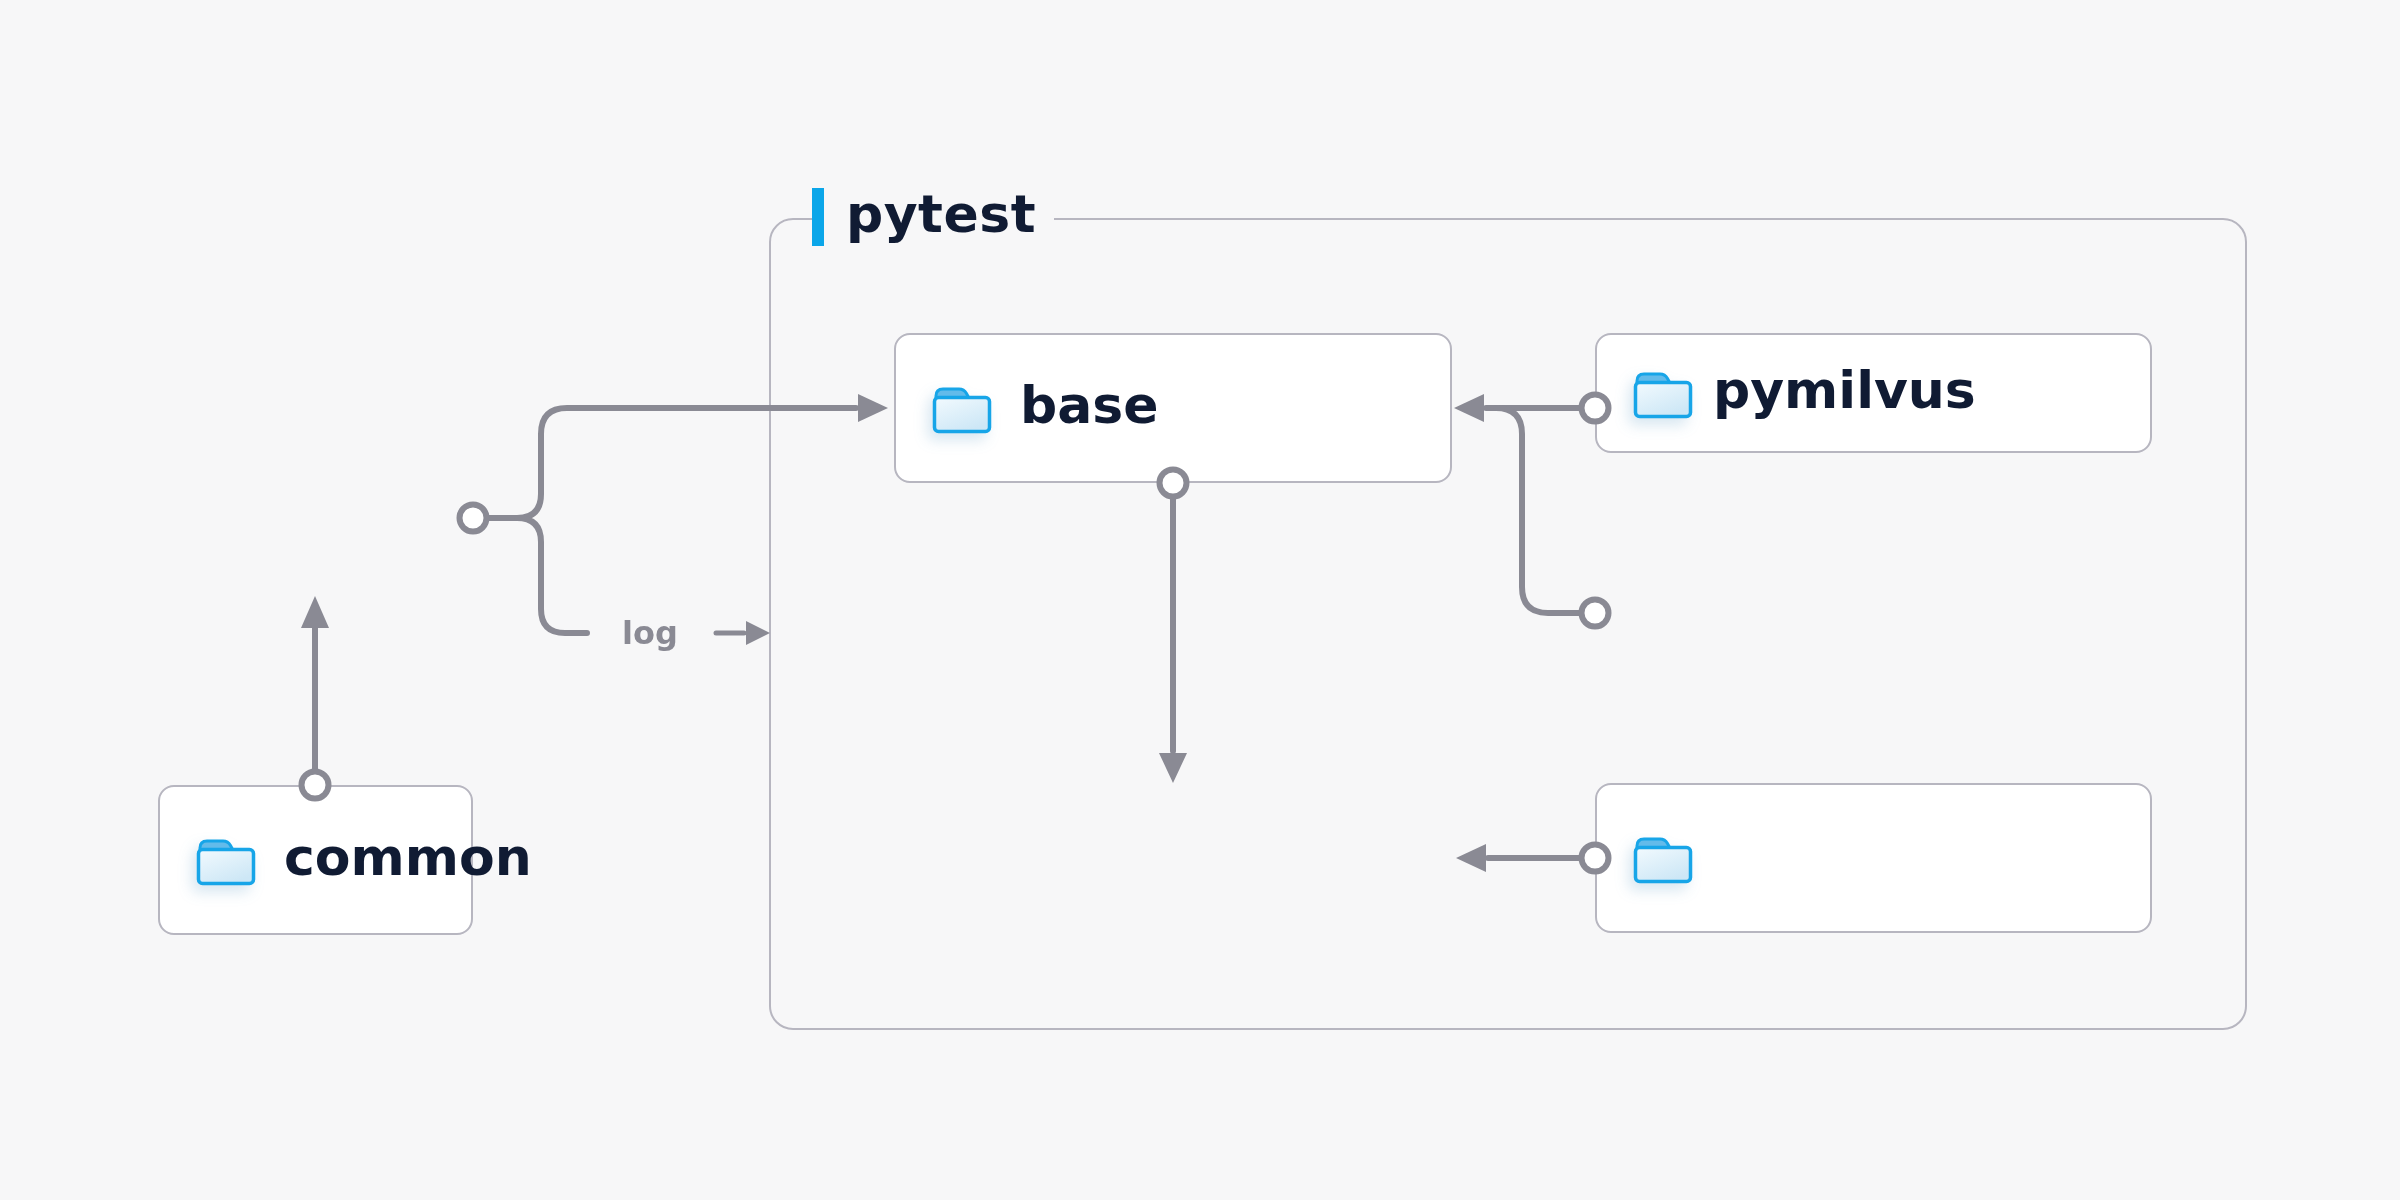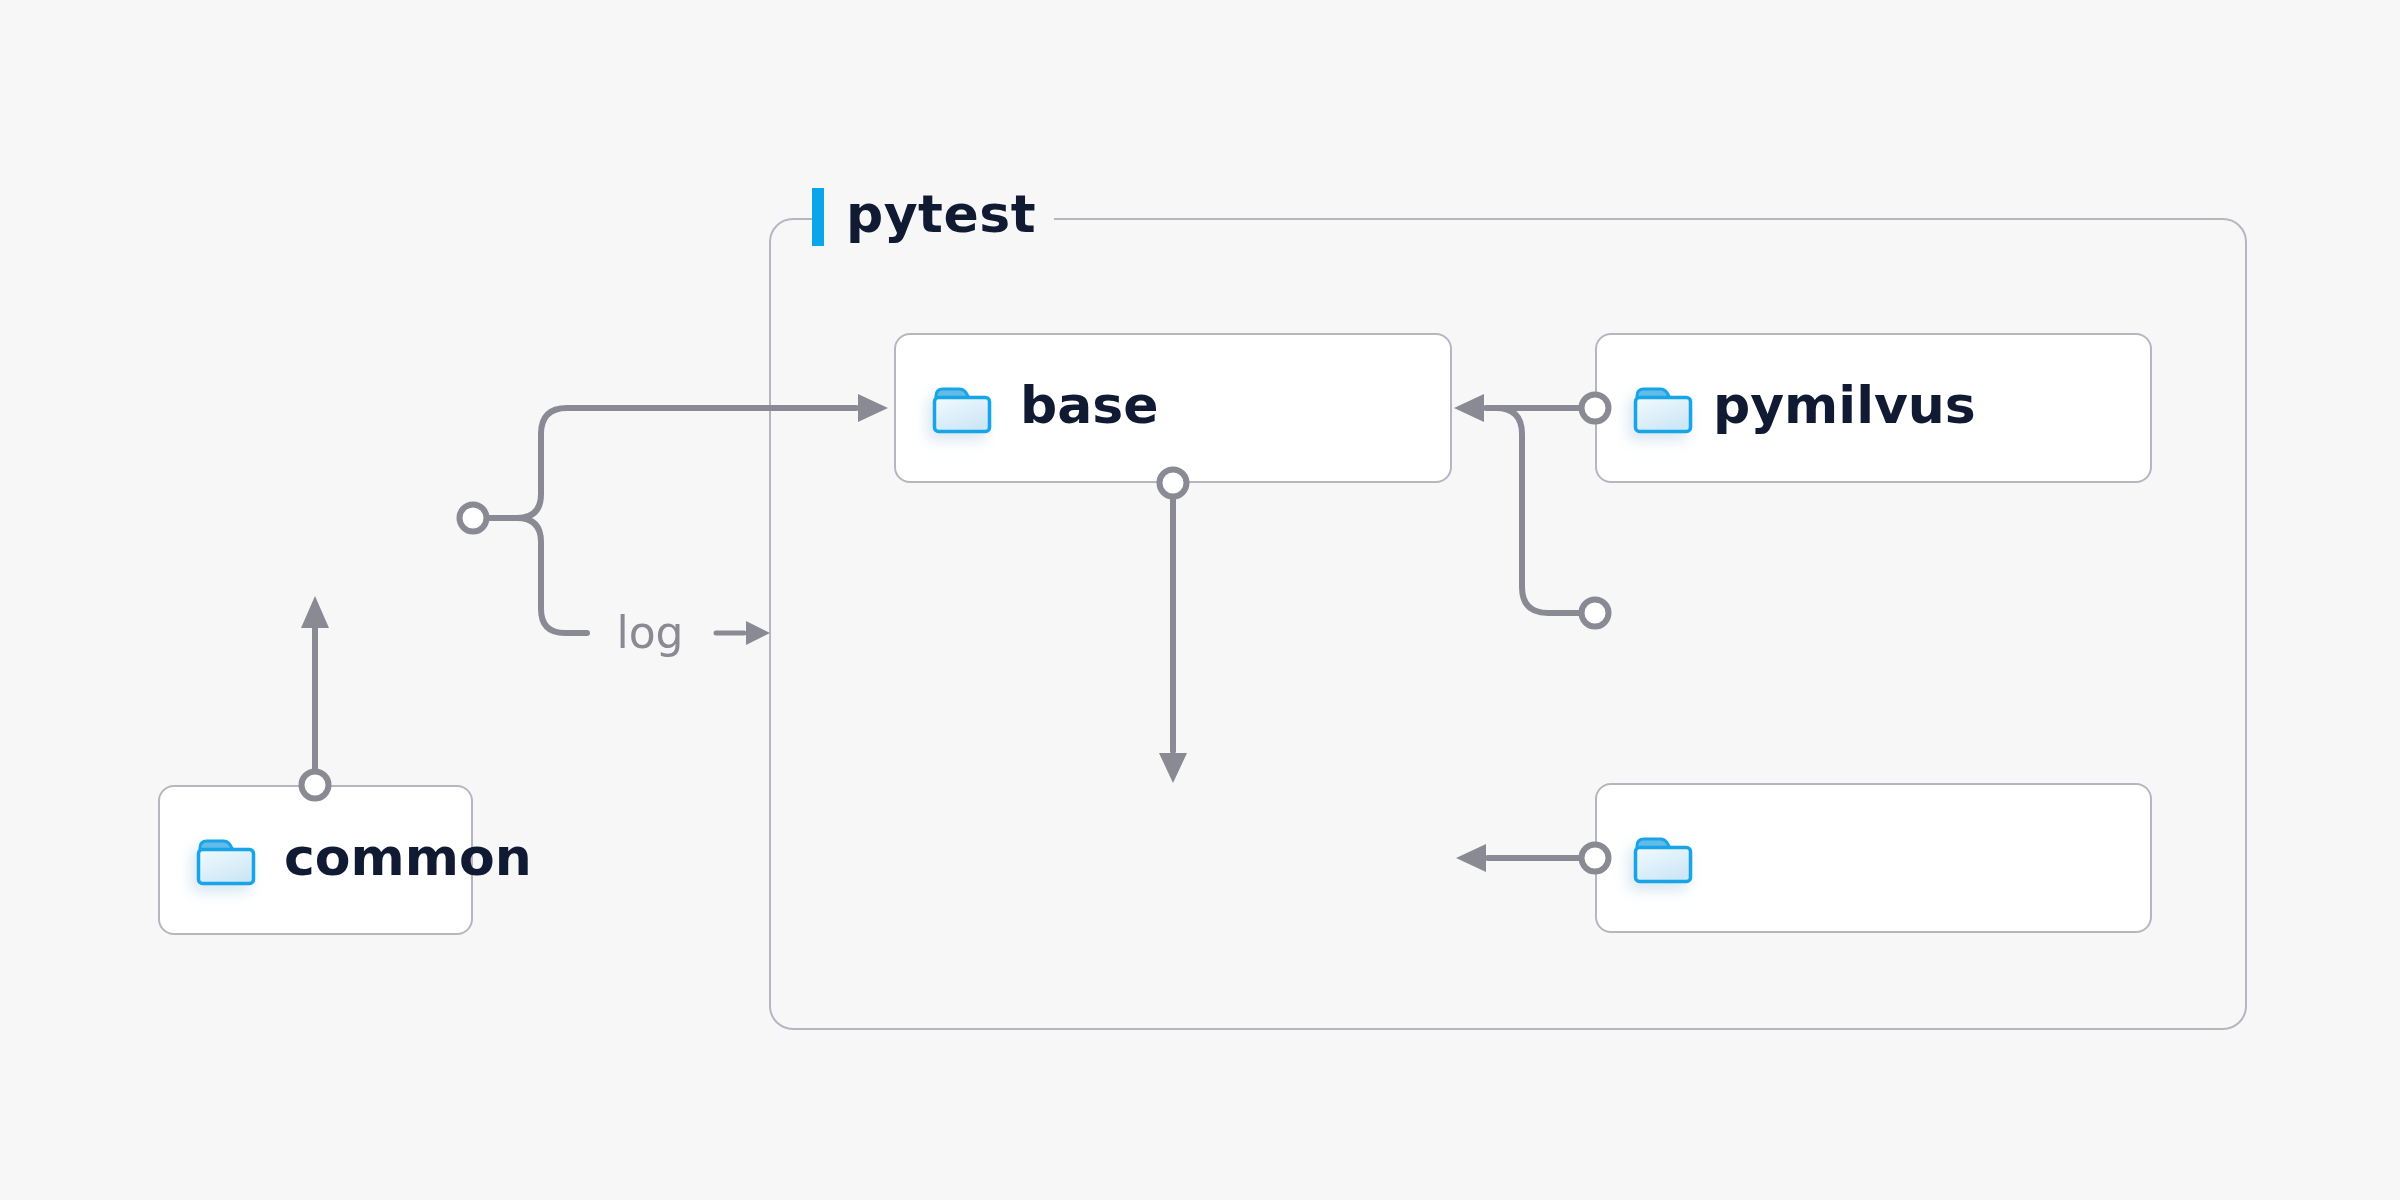--- a/index.html
+++ b/index.html
@@ -87,24 +87,25 @@
     inset: 0;
     z-index: 3;
     pointer-events: none;
   }
   .edge-label {
     position: absolute;
     left: 598px;
     top: 604px;
     width: 104px;
     text-align: center;
-    font-size: 44px;
+    font-size: 32px;
     line-height: 58px;
     color: #8a8a94;
     z-index: 3;
+    font-weight: bold;
   }
   .hidden-defs {
     position: absolute;
     width: 0;
     height: 0;
     overflow: hidden;
   }
 </style>
 </head>
 <body>
@@ -138,21 +139,21 @@
     <span class="nlabel">common</span>
   </div>
 
   <div class="node" style="left:894px; top:333px; width:558px; height:150px;">
     <svg class="folder">
         <use href="#folderSym"></use>
       </svg>
     <span class="nlabel">base</span>
   </div>
 
-  <div class="node" style="left:1595px; top:333px; width:557px; height:150px;gap:18px;">
+  <div class="node" style="left:1595px; top:333px; width:557px; height:120px;gap:18px;">
     <svg class="folder">
         <use href="#folderSym"></use>
       </svg>
     <span class="nlabel">pymilvus</span>
   </div>
 
 
 
   <div class="node" style="left:1595px; top:783px; width:557px; height:150px;">
     <svg class="folder">

